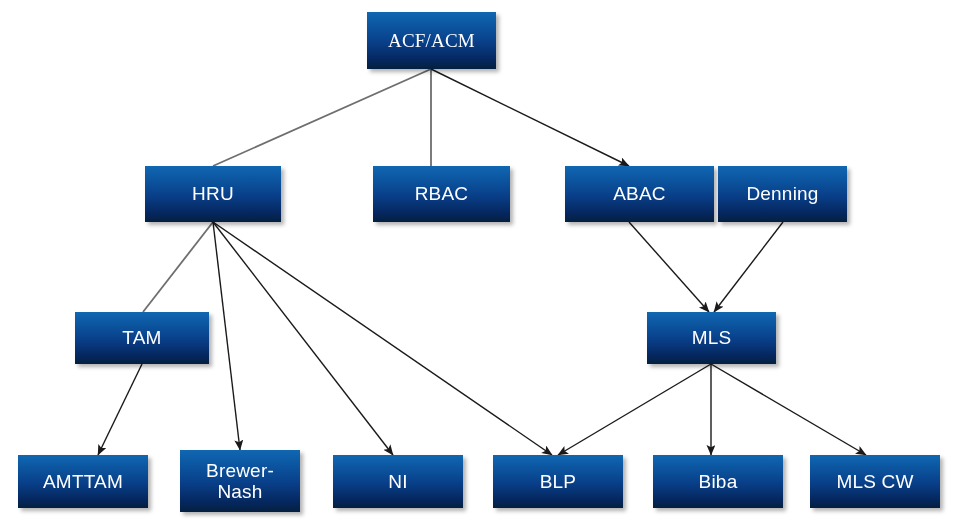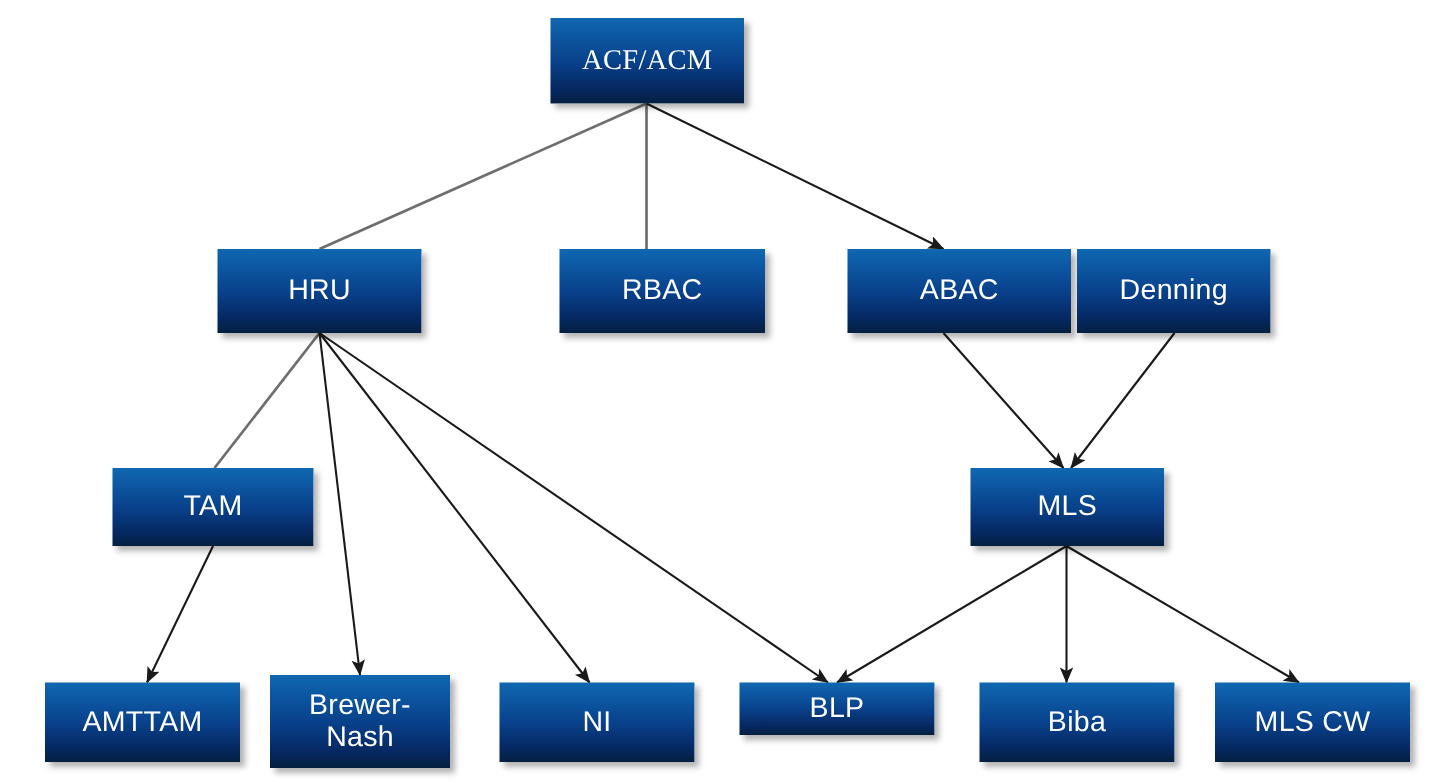--- a/index.html
+++ b/index.html
@@ -86,30 +86,30 @@
       </div>
       <div class="node" style="left: 718px; top: 166px; width: 129px; height: 56px;">
         <span>Denning</span>
       </div>
       <div class="node" style="left: 75px; top: 312px; width: 134px; height: 52px;">
         <span>TAM</span>
       </div>
       <div class="node" style="left: 647px; top: 312px; width: 129px; height: 52px;">
         <span>MLS</span>
       </div>
-      <div class="node" style="left: 18px; top: 455px; width: 130px; height: 53px; margin-left: 12px;">
+      <div class="node" style="left: 18px; top: 455px; width: 130px; height: 53px;">
         <span>AMTTAM</span>
       </div>
       <div class="node" style="left: 180px; top: 450px; width: 120px; height: 62px;">
         <span>Brewer-Nash</span>
       </div>
       <div class="node" style="left: 333px; top: 455px; width: 130px; height: 53px;">
         <span>NI</span>
       </div>
-      <div class="node" style="left: 493px; top: 455px; width: 130px; height: 35px;">
+      <div class="node" style="left: 493px; top: 455px; width: 130px; height: 53px;">
         <span>BLP</span>
       </div>
       <div class="node" style="left: 653px; top: 455px; width: 130px; height: 53px;">
         <span>Biba</span>
       </div>
       <div class="node" style="left: 810px; top: 455px; width: 130px; height: 53px;">
         <span>MLS CW</span>
       </div>
     </div>
 </div>

